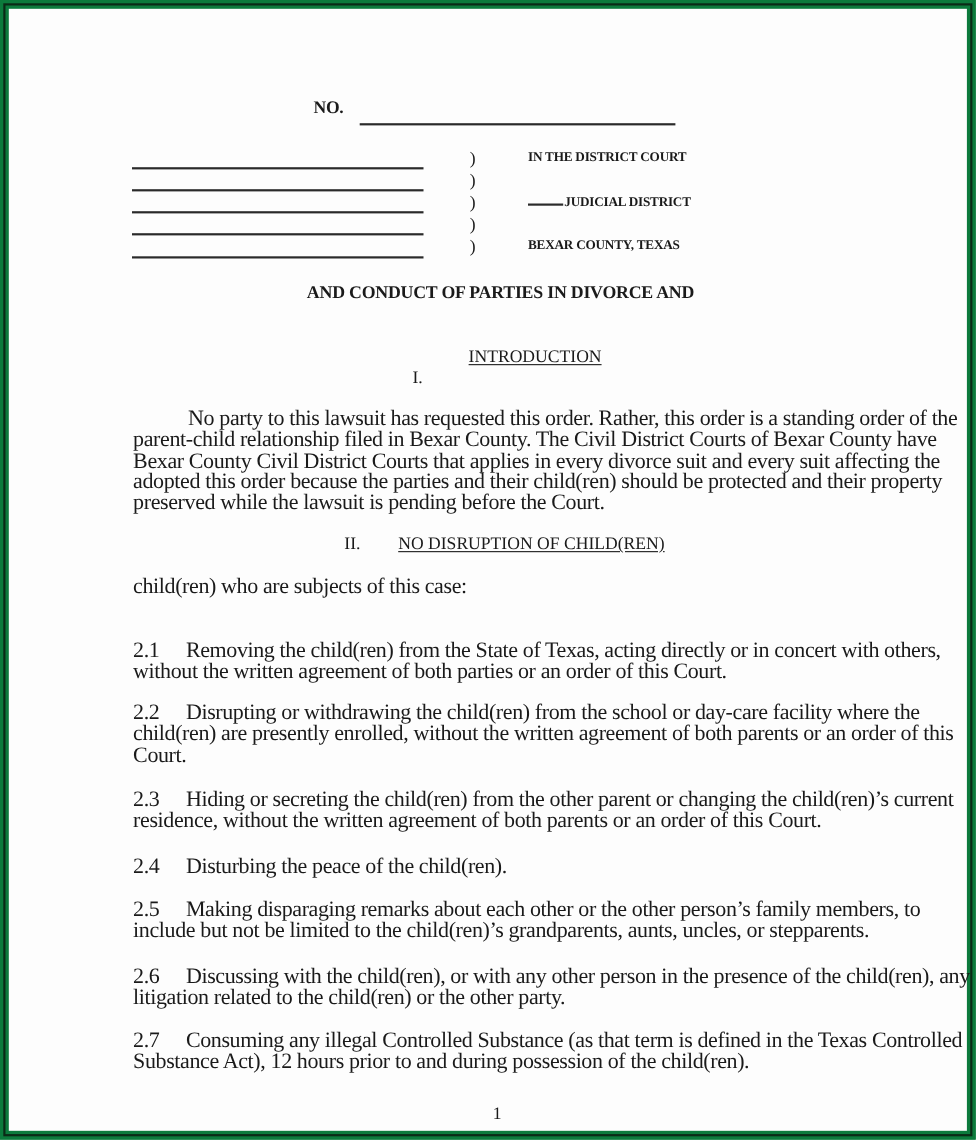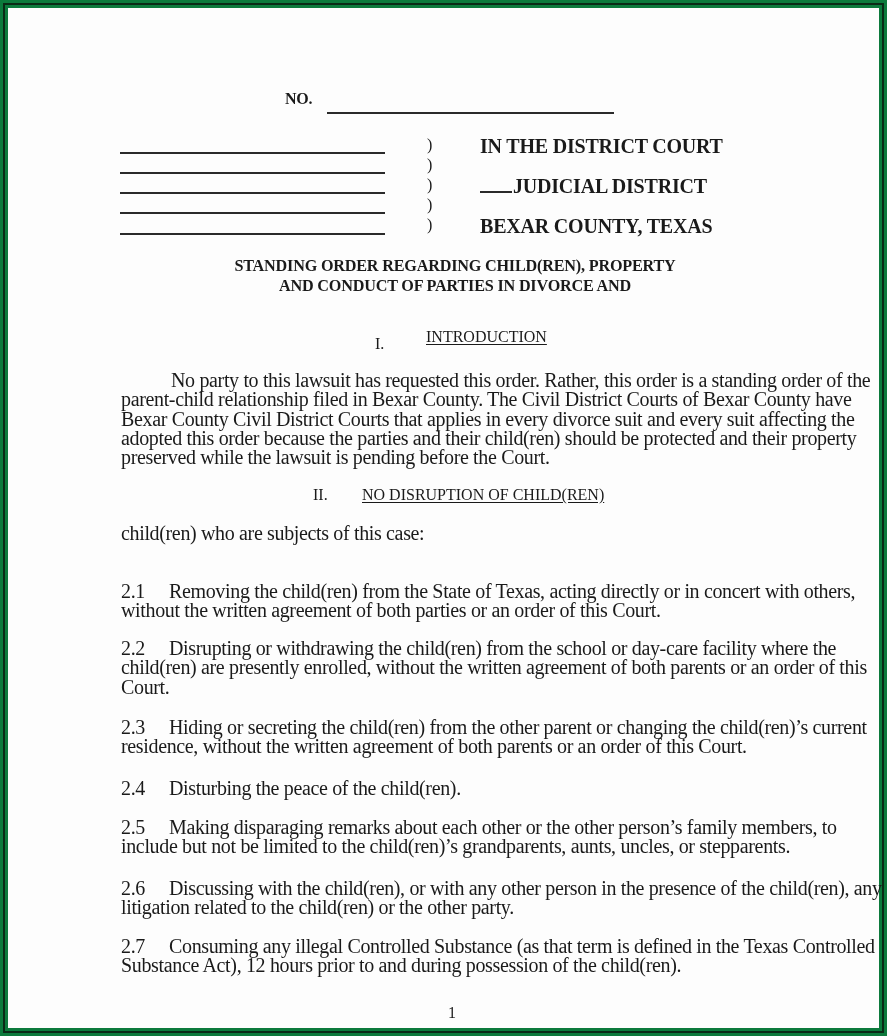--- a/index.html
+++ b/index.html
@@ -28,21 +28,21 @@
   .abs { position: absolute; white-space: nowrap; }
 
   
   .cause-no { left: 285px; top: 90px; font-weight: bold; font-size: 16px; letter-spacing: -0.3px; }
   .cause-line { position: absolute; left: 327px; top: 112px; width: 287px; height: 2px; background: #2a2a2a; }
 
   
   .party-line { position: absolute; left: 120px; width: 265px; height: 2px; background: #2a2a2a; }
 
   .paren { left: 427px; font-size: 16px; }
-  .court-line { left: 480px; font-weight: bold; font-size: 20px; letter-spacing: -0.2px; }
+  .court-line { left: 480px; font-weight: bold; font-size: 12px; letter-spacing: -0.2px; }
   .judicial-blank { display: inline-block; width: 32px; border-bottom: 2px solid #2a2a2a; margin-right: 1px; vertical-align: baseline; height: 10px; }
 
   .title-block {
     position: absolute; left: 150px; width: 610px; top: 256px;
     text-align: center; font-weight: bold; font-size: 16.2px; line-height: 20px; letter-spacing: -0.2px;
   }
 
   .section-head { font-size: 16px; }
   .section-num { position: absolute; }
   .section-title { position: absolute; text-decoration: underline; text-underline-offset: 2px; }
@@ -80,27 +80,26 @@
 <div class="abs paren" style="top:196px">)</div>
 <div class="abs paren" style="top:216px">)</div>
 
 <div class="abs court-line" style="top:135px">IN THE DISTRICT COURT</div>
 <div class="abs court-line" style="top:175px">
   <span class="judicial-blank"></span><span>JUDICIAL DISTRICT</span>
 </div>
 <div class="abs court-line" style="top:215px">BEXAR COUNTY, TEXAS</div>
 
 <div class="title-block">
-  <div>STANDING ORDER REGARDING CHILD(REN), PROPERTY</div>
   <div>AND CONDUCT OF PARTIES IN DIVORCE AND</div>
 </div>
 
 <div class="section-head">
   <span class="abs section-num" style="left:375px; top:335px;">I.</span>
-  <span class="abs section-title" style="left:426px; top:328px;">INTRODUCTION</span>
+  <span class="abs section-title" style="left:426px; top:316px;">INTRODUCTION</span>
 </div>
 
 <div class="para" style="top:371px">
   <span class="line" style="padding-left:50px">No party to this lawsuit has requested this order. Rather, this order is a standing order of the</span>
   <span class="line">parent-child relationship filed in Bexar County. The Civil District Courts of Bexar County have</span>
   <span class="line">Bexar County Civil District Courts that applies in every divorce suit and every suit affecting the</span>
   <span class="line">adopted this order because the parties and their child(ren) should be protected and their property</span>
   <span class="line">preserved while the lawsuit is pending before the Court.</span>
 </div>
 

